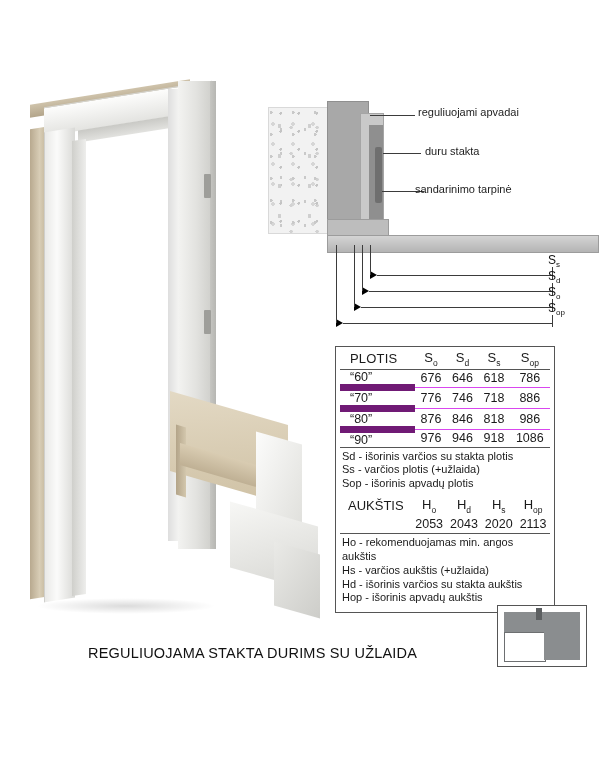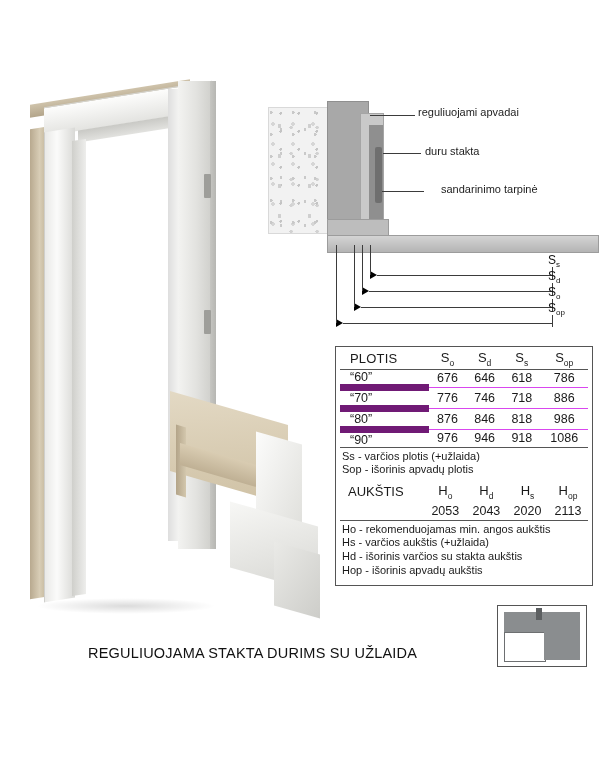--- a/index.html
+++ b/index.html
@@ -282,21 +282,21 @@
   }
   .dim-label sub {
     font-size: 8px;
   }
 
   
   #tables-panel {
     position: absolute;
     left: 335px;
     top: 346px;
-    width: 258px;
+    width: 220px;
     border: 1px solid #555;
     background: #fff;
     box-sizing: border-box;
     padding: 2px 4px 4px 4px;
   }
   table.dim-table {
     border-collapse: collapse;
     width: 100%;
     font-size: 12.5px;
   }
@@ -425,21 +425,21 @@
   <div class="gasket"></div>
   <div class="leaf-slab2"></div>
   <div class="leaf-slab"></div>
 
   <div class="callout-line" style="left:105px; top:20px; width:45px;"></div>
   <div class="callout-line" style="left:118px; top:58px; width:38px;"></div>
   <div class="callout-line" style="left:117px; top:96px; width:42px;"></div>
 
   <div class="callout-label" style="left:153px; top:11px;">reguliuojami apvadai</div>
   <div class="callout-label" style="left:160px; top:50px;">duru stakta</div>
-  <div class="callout-label" style="left:176px; top:88px;">sandarinimo tarpinė</div>
+  <div class="callout-label" style="left:150px; top:88px;">sandarinimo tarpinė</div>
 
   <div class="dim-line" style="left:112px; top:180px; width:175px;"></div>
   <div class="dim-arrow" style="left:105px; top:176px; border-right-color:#000; transform:rotate(180deg);"></div>
   <div class="dim-tick" style="left:287px; top:172px; height:12px;"></div>
 
   <div class="dim-line" style="left:104px; top:196px; width:183px;"></div>
   <div class="dim-arrow" style="left:97px; top:192px; transform:rotate(180deg);"></div>
   <div class="dim-tick" style="left:287px; top:188px; height:12px;"></div>
 
   <div class="dim-line" style="left:96px; top:212px; width:191px;"></div>
@@ -499,20 +499,21 @@
         <td class="lbl">“90”</td>
         <td>976</td>
         <td>946</td>
         <td>918</td>
         <td>1086</td>
       </tr>
     </tbody>
   </table>
 
   <div class="legend">
+    <div>Sd - išorinis varčios su stakta plotis</div>
     <div>Ss - varčios plotis (+užlaida)</div>
     <div>Sop - išorinis apvadų plotis</div>
   </div>
 
   <table class="tbl2">
     <thead>
       <tr>
         <th class="lbl hdr-big">AUKŠTIS</th>
         <th>H<span class="sub">o</span></th>
         <th>H<span class="sub">d</span></th>

